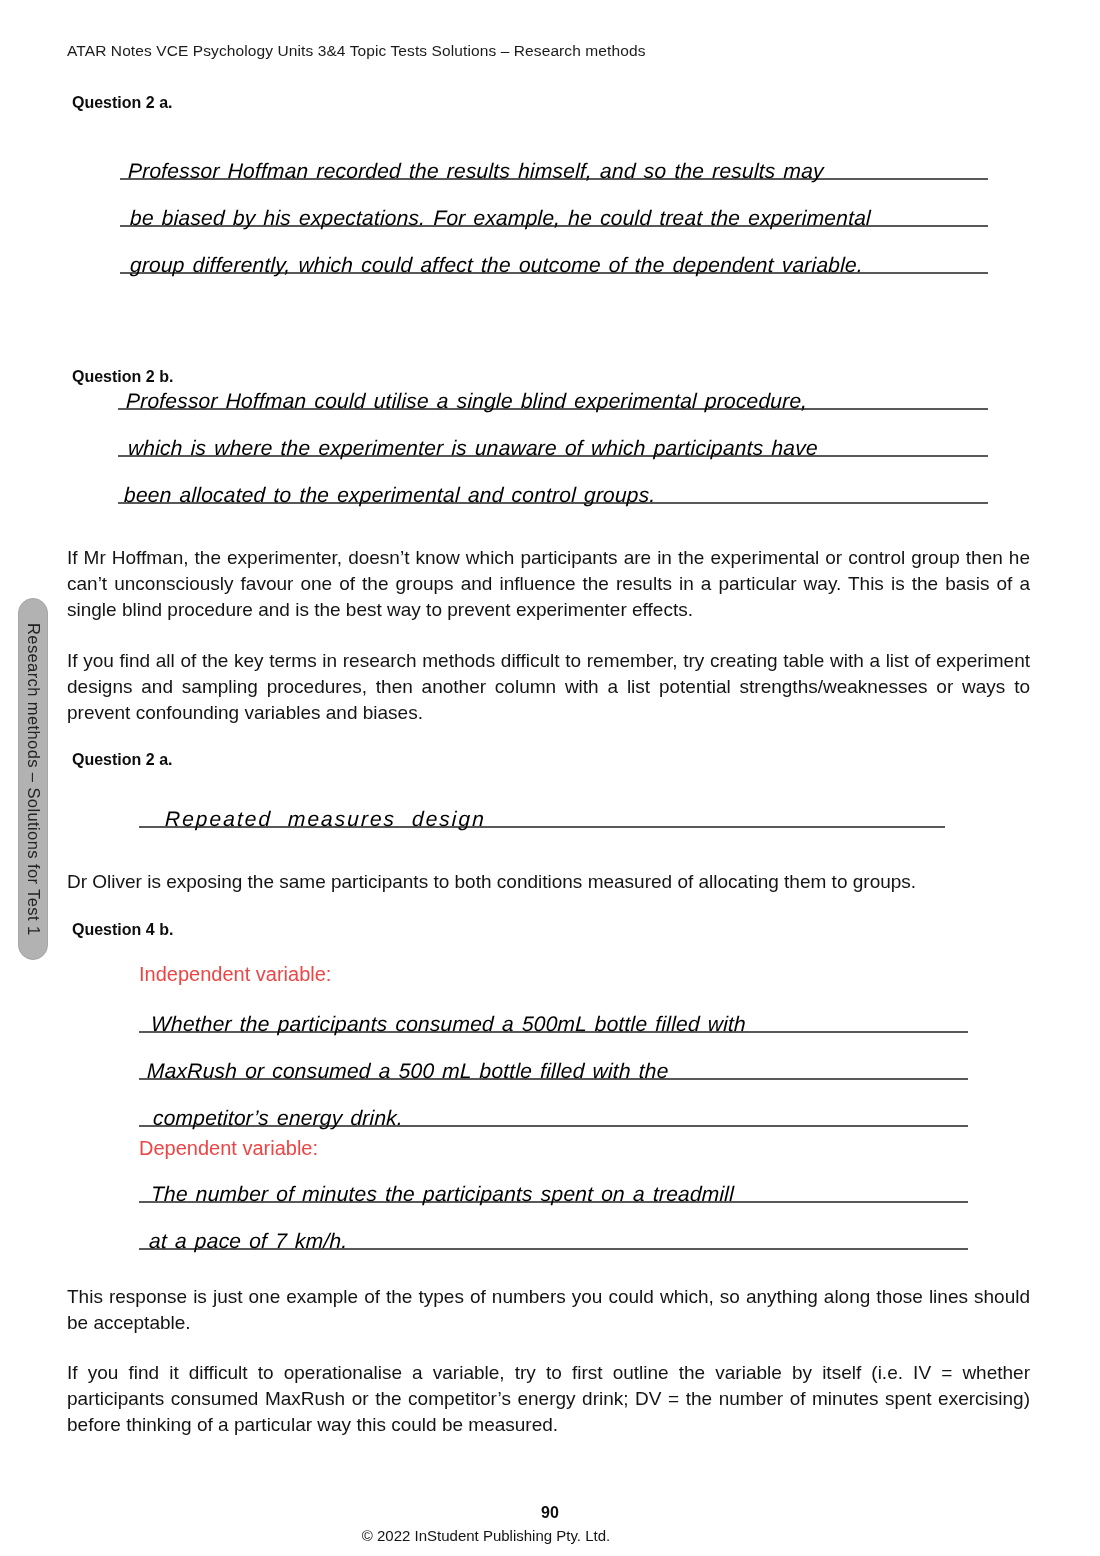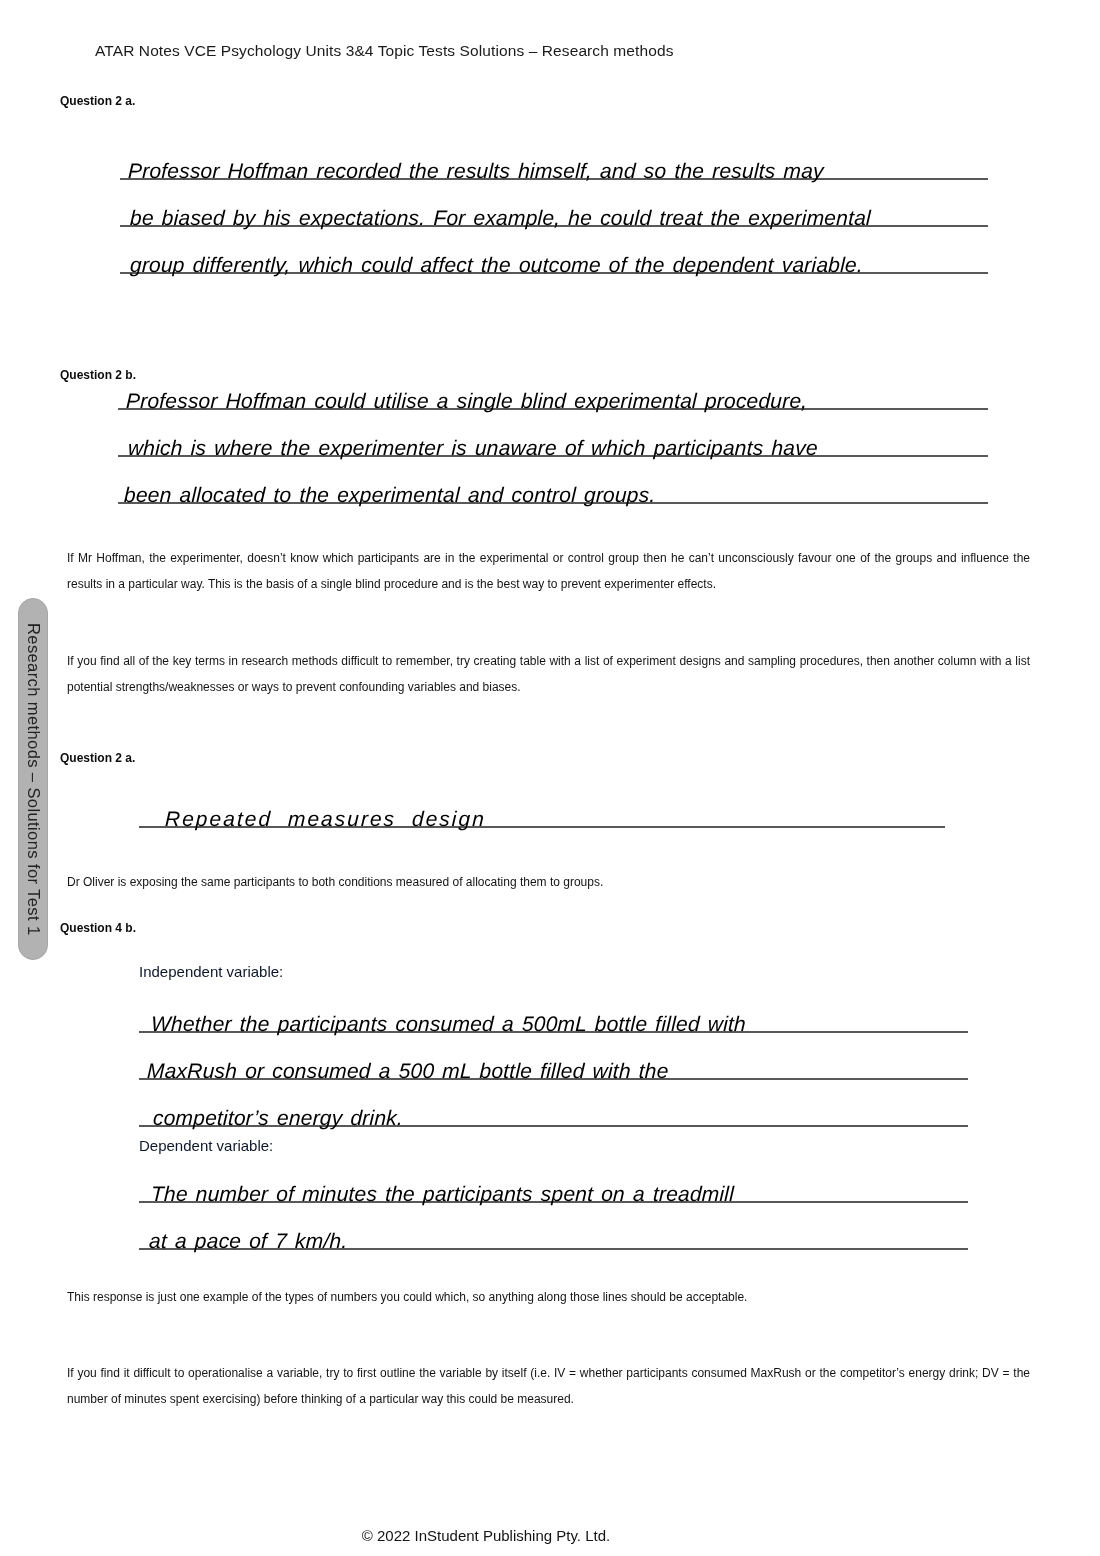--- a/index.html
+++ b/index.html
@@ -16,40 +16,40 @@
   .abs { position: absolute; }
 
   .doc-header {
     left: 67px;
     font-size: 15.5px;
     color: #1b1b1b;
     letter-spacing: 0.1px;
   }
 
   .q-heading {
-    left: 60px;
+    left: 72px;
     margin: 0;
-    font-size: 12px;
+    font-size: 16px;
     font-weight: bold;
     color: #0d0d0d;
   }
 
   .body-text {
     left: 67px;
     width: 963px;
-    font-size: 12px;
+    font-size: 19px;
     line-height: 26px;
     text-align: justify;
     color: #141414;
   }
 
   .var-label {
     left: 139px;
-    font-size: 15px;
-    color: #0f172a;
+    font-size: 20px;
+    color: #ef4444;
   }
 
   
   .hw-block { display: block; }
   .hw-line {
     box-sizing: border-box;
     height: 47px;
     border-bottom: 2px solid #595959;
     display: flex;
     align-items: flex-end;
@@ -105,21 +105,21 @@
 </style>
 </head>
 <body>
 
 <div class="page">
 
   <div class="side-tab">
     <span class="side-tab-label">Research methods – Solutions for Test 1</span>
   </div>
 
-  <div class="doc-header abs" style="top:42px;margin-left:28px;">ATAR Notes VCE Psychology Units 3&amp;4 Topic Tests Solutions – Research methods</div>
+  <div class="doc-header abs" style="top:42px;">ATAR Notes VCE Psychology Units 3&amp;4 Topic Tests Solutions – Research methods</div>
 
   <h2 class="q-heading abs" style="top:94px;">Question 2 a.</h2>
   <div class="hw-block abs" style="top:133px; left:120px; width:868px;">
     <div class="hw-line">
       <span class="hw" style="margin-left:8px;">Professor Hoffman recorded the results himself, and so the results may</span>
     </div>
     <div class="hw-line">
       <span class="hw" style="margin-left:10px;">be biased by his expectations. For example, he could treat the experimental</span>
     </div>
     <div class="hw-line">
@@ -172,15 +172,16 @@
       <span class="hw" style="margin-left:12px;">The number of minutes the participants spent on a treadmill</span>
     </div>
     <div class="hw-line">
       <span class="hw" style="margin-left:10px;">at a pace of 7 km/h.</span>
     </div>
   </div>
 
   <div class="body-text abs" style="top:1284px;">This response is just one example of the types of numbers you could which, so anything along those lines should be acceptable.</div>
   <div class="body-text abs" style="top:1360px;">If you find it difficult to operationalise a variable, try to first outline the variable by itself (i.e. IV = whether participants consumed MaxRush or the competitor’s energy drink; DV = the number of minutes spent exercising) before thinking of a particular way this could be measured.</div>
 
+  <div class="footer-page abs" style="top:1504px;">90</div>
   <div class="footer-copy abs" style="top:1527px;">© 2022 InStudent Publishing Pty. Ltd.</div>
 
 </div>
 
 </body></html>

